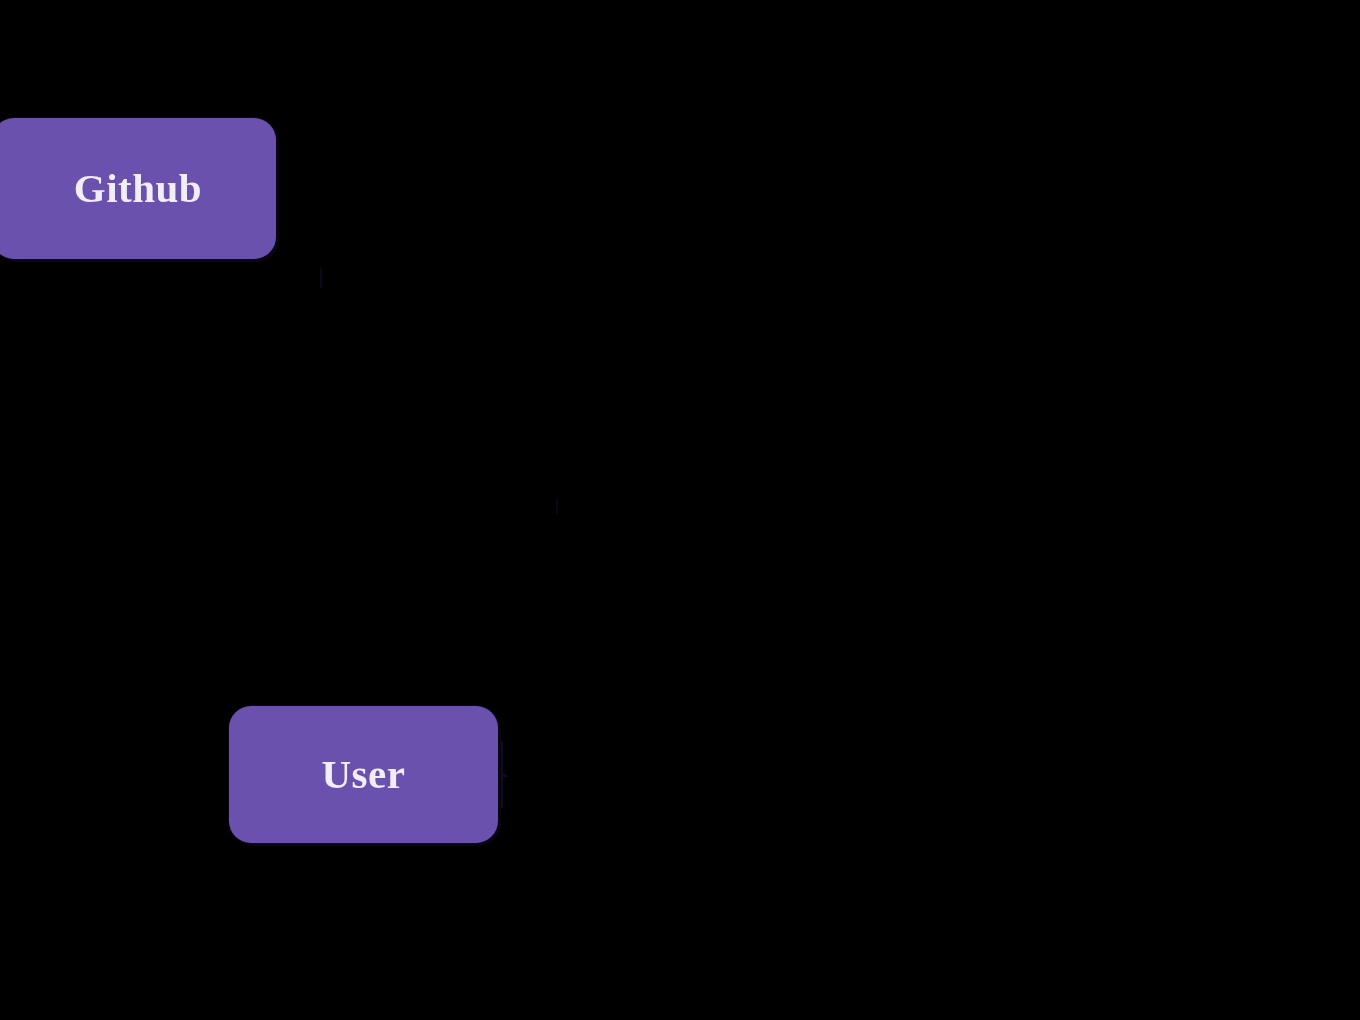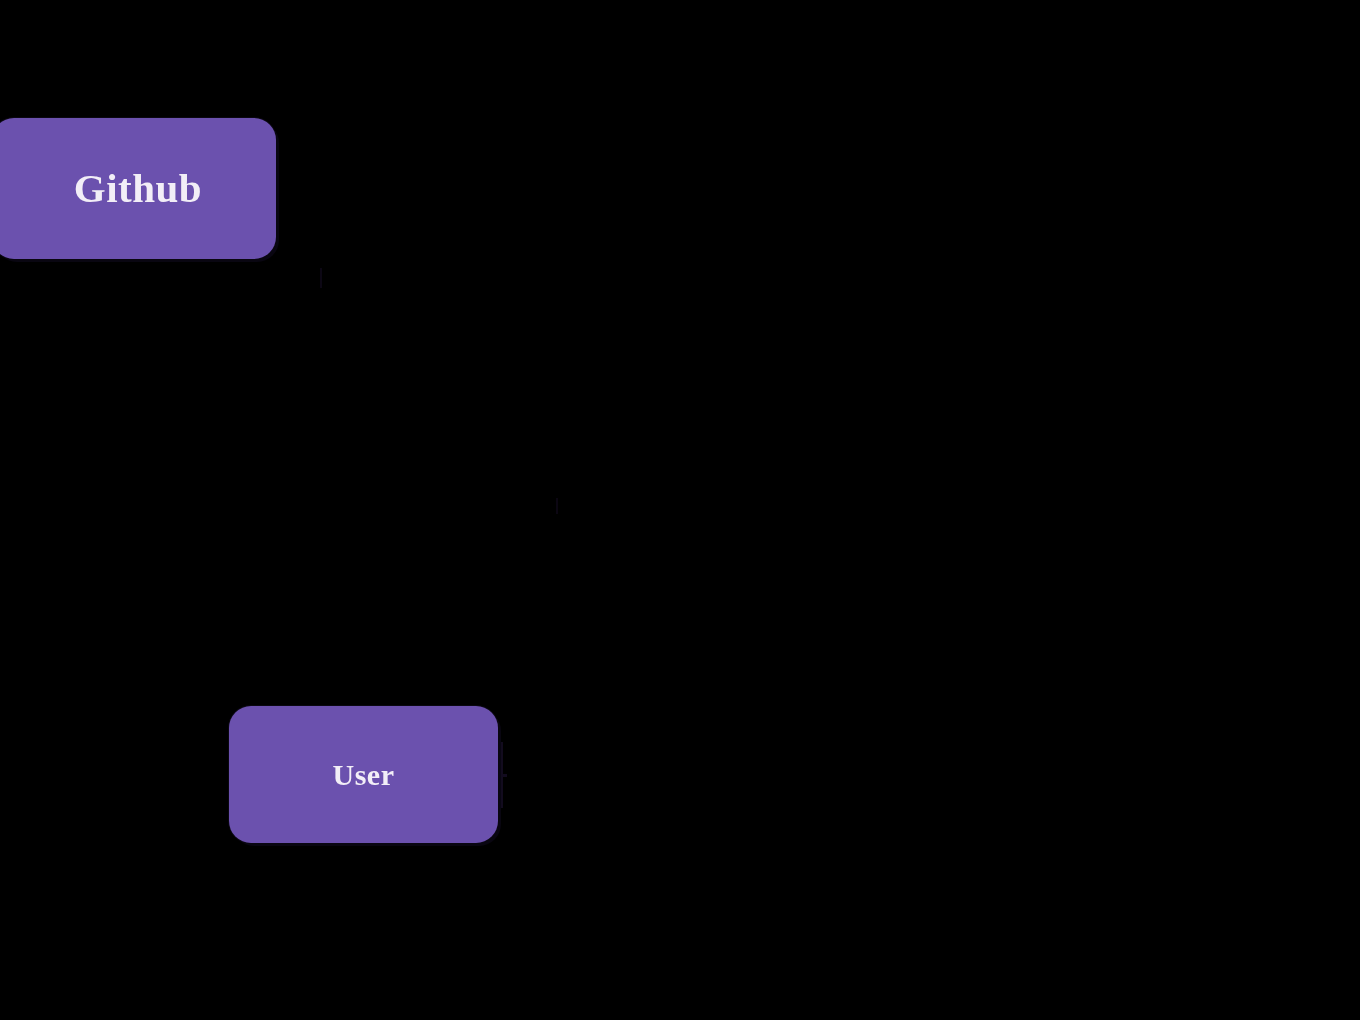--- a/index.html
+++ b/index.html
@@ -53,21 +53,21 @@
     
     transform: translateX(4px);
     text-align: center;
   }
 
   #node-user {
     left: 229px;
     top: 706px;
     width: 269px;
     height: 137px;
-    font-size: 30px;
+    font-size: 41px;
   }
 
   
   .edge-stub {
     position: absolute;
     background: #120B1E;
   }
   #edge-user-right-h {
     left: 485px;
     top: 774px;

